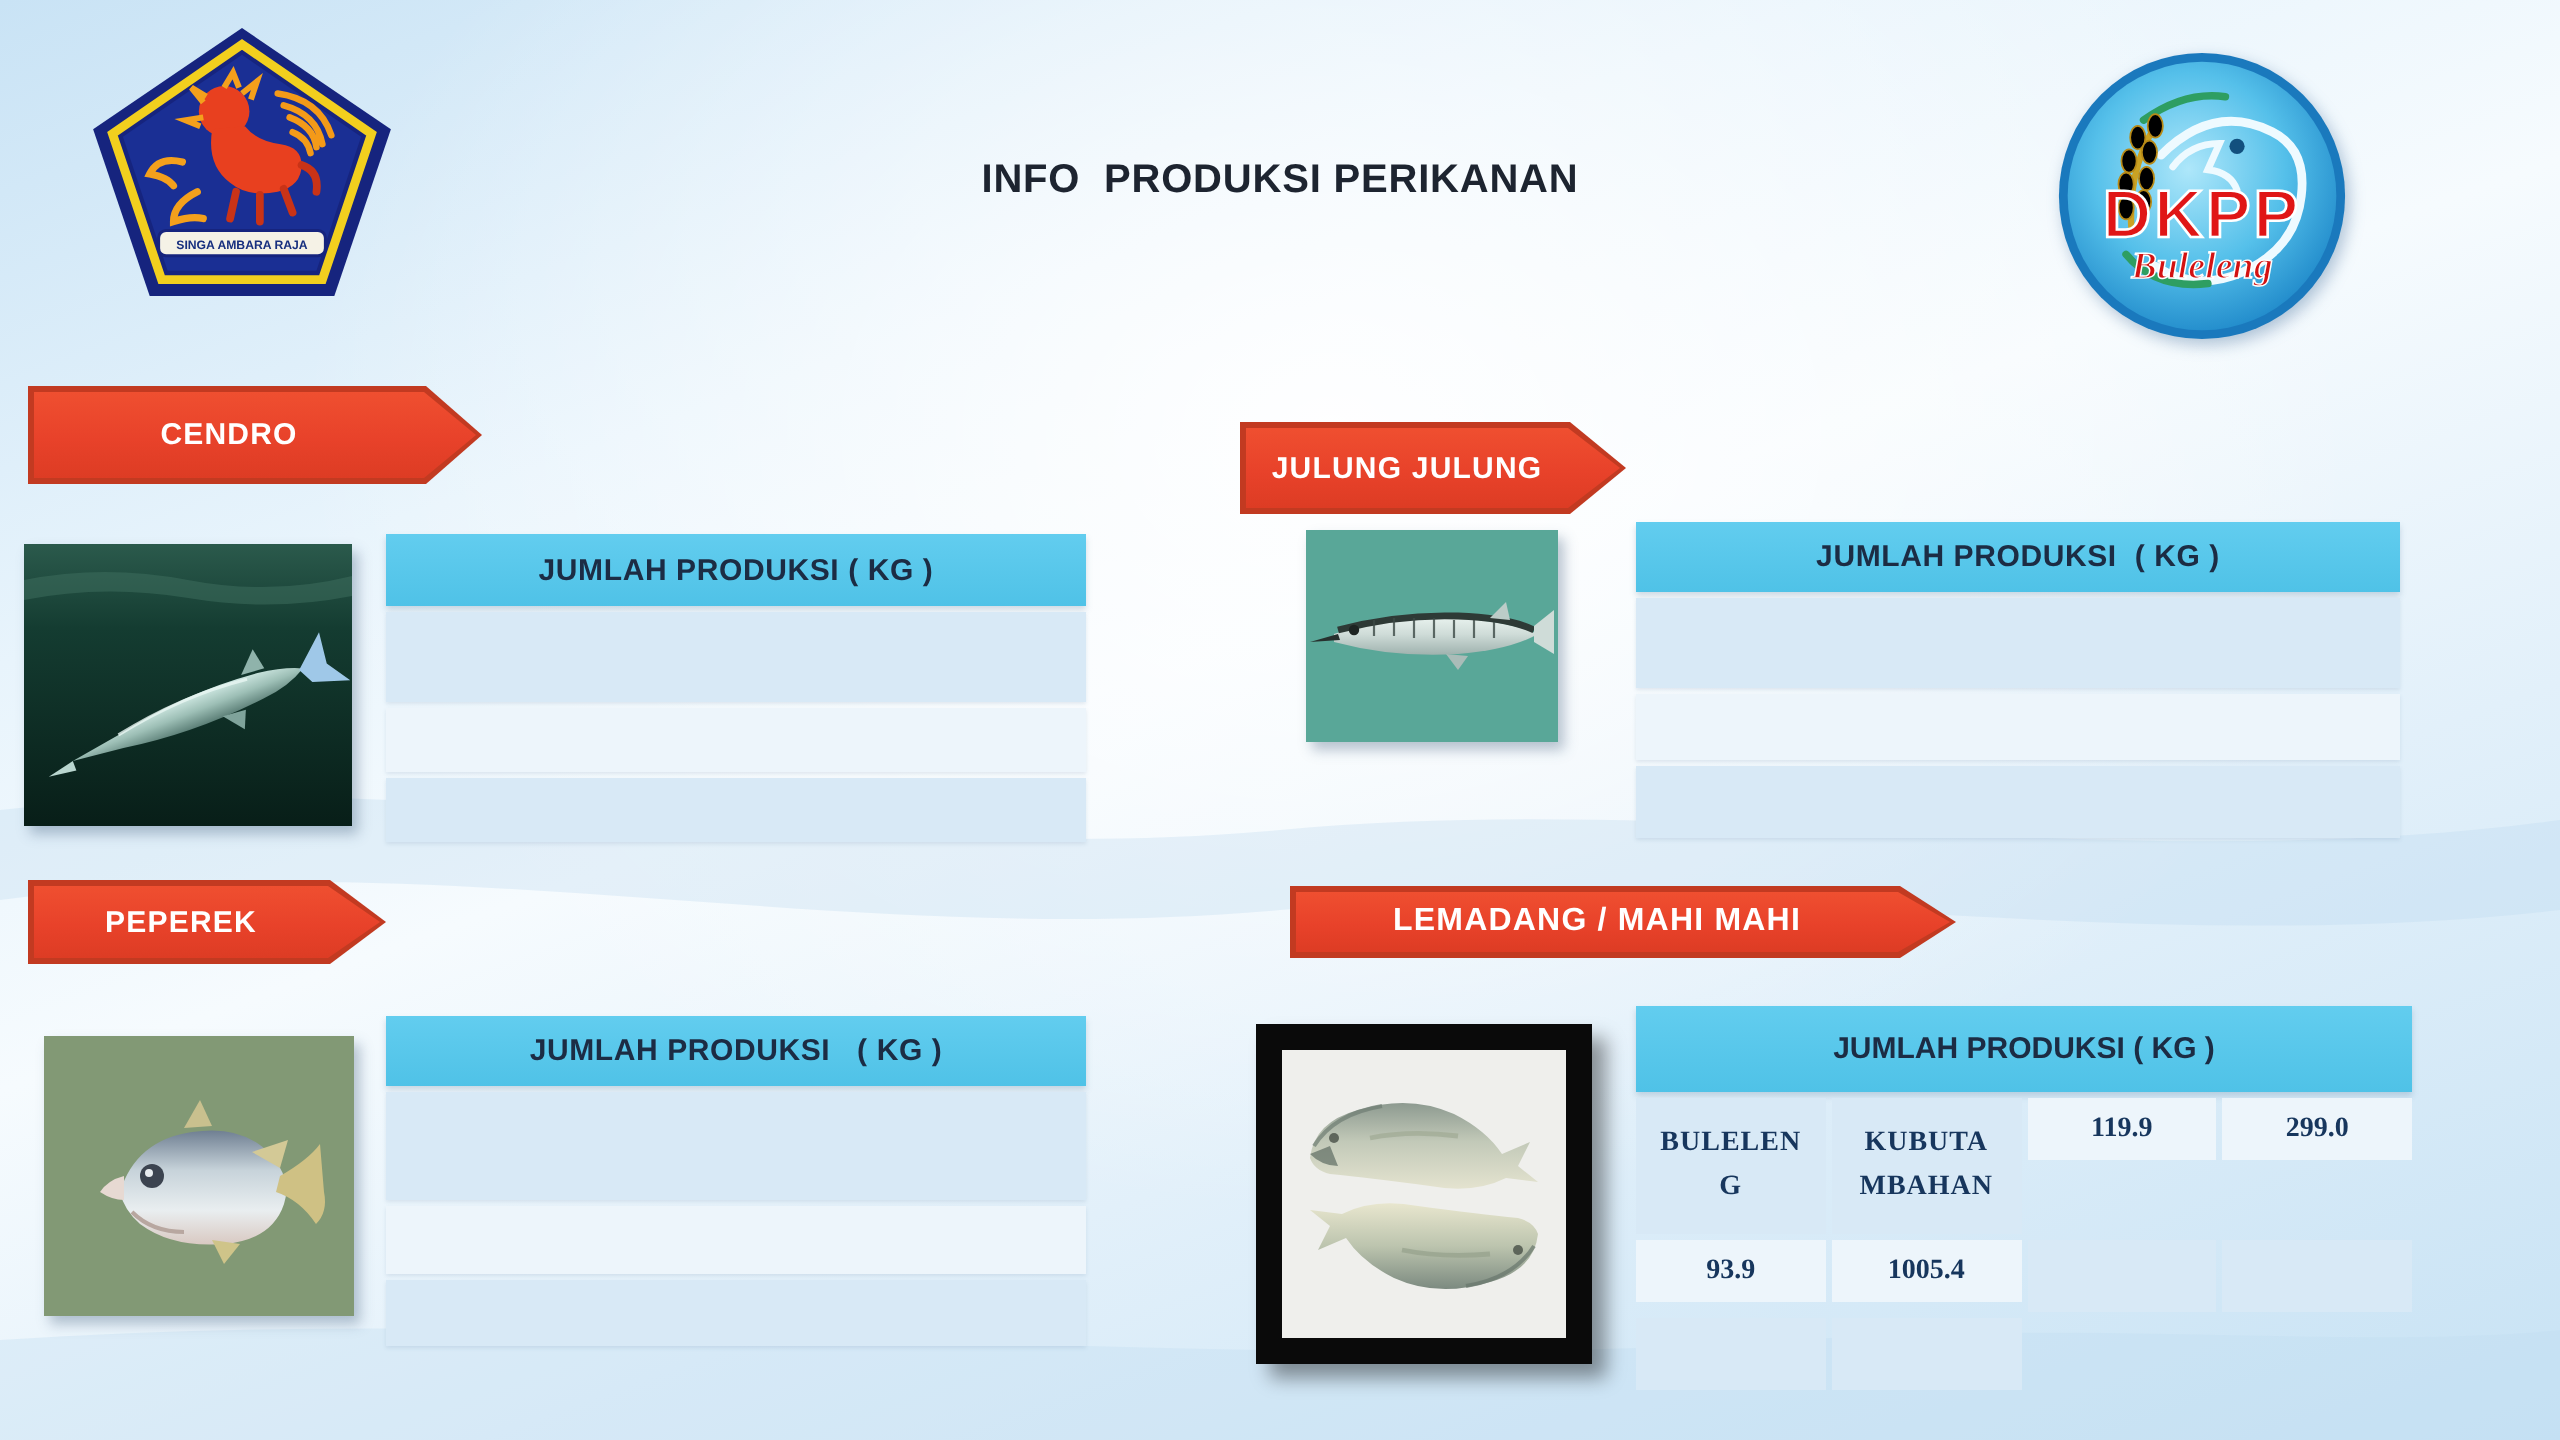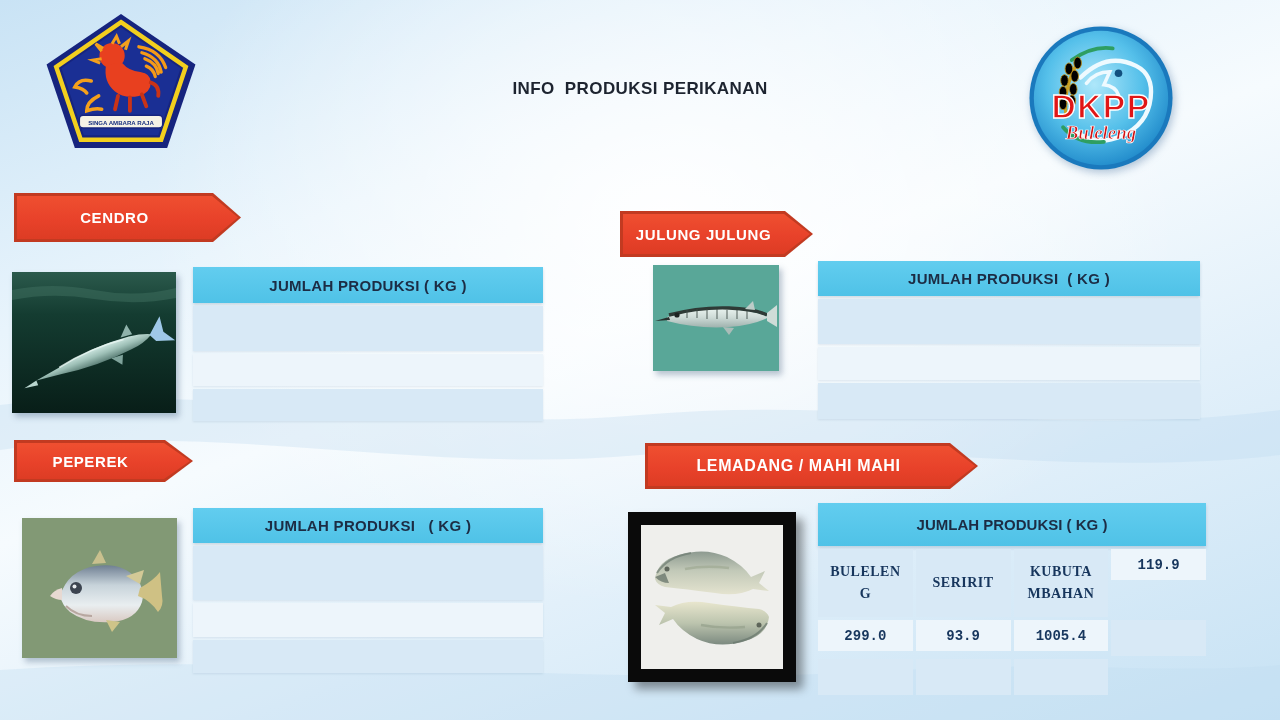--- a/index.html
+++ b/index.html
@@ -10,40 +10,40 @@
       radial-gradient(ellipse at 52% 30%, rgba(255,255,255,.95) 0%, rgba(255,255,255,0) 55%),
       linear-gradient(160deg, #c9e3f5 0%, #e8f4fc 28%, #f6fbfe 46%, #e2f0fa 68%, #c7e2f4 100%);
   }
   .bg-wave { position:absolute; left:0; width:1280px; z-index:0; pointer-events:none; }
   .layer { position:absolute; z-index:1; }
 
   
   .crest { left:46px; top:14px; width:150px; height:134px; }
   .title-line { left:180px; right:180px; text-align:center; color:#1d2430; font-weight:bold; letter-spacing:.4px; white-space:pre; }
   .title1 { top:36px; font-size:18px; }
-  .title2 { top:79px; font-size:17px;text-align:center; }
+  .title2 { top:79px; font-size:20px;text-align:center; }
   .dkpp-logo { left:1028px; top:24px; width:146px; height:148px; filter:drop-shadow(2px 3px 4px rgba(40,90,140,.35)); }
 
   
   .arrow {
     display:flex; align-items:center; justify-content:center;
     background:#c23a21;
     clip-path: polygon(0 0, calc(100% - 28px) 0, 100% 50%, calc(100% - 28px) 100%, 0 100%);
     filter:drop-shadow(2px 3px 3px rgba(90,40,20,.25));
   }
   .arrow::before {
     content:""; position:absolute; inset:3px;
     clip-path: polygon(0 0, calc(100% - 26px) 0, 100% 50%, calc(100% - 26px) 100%, 0 100%);
     background:linear-gradient(180deg,#ef4f30 0%, #e8422a 55%, #dd3c24 100%);
   }
   .arrow-label { position:relative; z-index:2; color:#ffffff; font-weight:bold; font-size:15px; letter-spacing:.6px; padding-right:26px; }
   .arrow-cendro   { left:14px;  top:193px; width:227px; height:49px; }
   .arrow-julung   { left:620px; top:211px; width:193px; height:46px; }
   .arrow-peperek  { left:14px;  top:440px; width:179px; height:42px;justify-content:center; }
-  .arrow-lemadang { left:645px; top:443px; width:333px; height:46px; }
+  .arrow-lemadang { left:645px; top:443px; width:333px; height:36px; }
   .arrow-lemadang .arrow-label { font-size:16px; }
 
   
   .photo { box-shadow:3px 4px 6px rgba(60,90,120,.35); }
   .photo svg { display:block; }
   .fish-cendro  { left:12px;  top:272px; width:164px; height:141px; }
   .fish-julung  { left:653px; top:265px; width:126px; height:106px; }
   .fish-peperek { left:22px;  top:518px; width:155px; height:140px; }
   .fish-frame {
     left:628px; top:512px; width:168px; height:170px;
@@ -86,21 +86,21 @@
     box-shadow:0 2px 3px rgba(80,120,150,.25);
   }
   .lt-th {
     height:68px; background:#d8e9f6; color:#17365d;
     font-family:"Liberation Serif", serif; font-weight:bold; font-size:14px; letter-spacing:.5px;
     display:flex; align-items:center; justify-content:center; text-align:center;
     padding:0 11px; box-sizing:border-box; word-break:break-all; line-height:1.55;
   }
   .lt-td {
     height:31px; background:#edf5fb; color:#17365d;
-    font-family:Liberation Mono, monospace; font-weight:bold; font-size:14px;
+    font-family:Liberation Serif, serif; font-weight:bold; font-size:14px;
     display:flex; align-items:center; justify-content:center;
   }
   .lt-empty { height:36px; background:#d8e9f6; }
 </style>
 </head>
 <body>
 
 <div class="slide">
 
   <svg class="bg-wave" style="top:360px;" width="1280" height="130" viewBox="0 0 1280 130">
@@ -306,21 +306,20 @@
       <path d="M126,98 q-10,16 -34,20" stroke="#68766c" stroke-width="2" fill="none" opacity=".7"></path>
       <circle cx="118" cy="100" r="2.5" fill="#474f46" opacity=".8"></circle>
       <path d="M60,100 q20,4 44,2" stroke="#99a48f" stroke-width="2.4" fill="none" opacity=".8"></path>
       <path d="M44,44 q20,-4 44,-1" stroke="#a3ac97" stroke-width="2.4" fill="none" opacity=".8"></path>
     </svg>
   </div>
 
   <div class="layer ltable">
     <div class="lt-header">JUMLAH PRODUKSI ( KG )</div>
     <div class="lt-th">BULELENG</div>
-    <div class="lt-th">SERIRIT</div>
     <div class="lt-th">KUBUTAMBAHAN</div>
     <div class="lt-td">119.9</div>
     <div class="lt-td">299.0</div>
     <div class="lt-td">93.9</div>
     <div class="lt-td">1005.4</div>
     <div class="lt-empty"></div>
     <div class="lt-empty"></div>
     <div class="lt-empty"></div>
     <div class="lt-empty"></div>
   </div>

